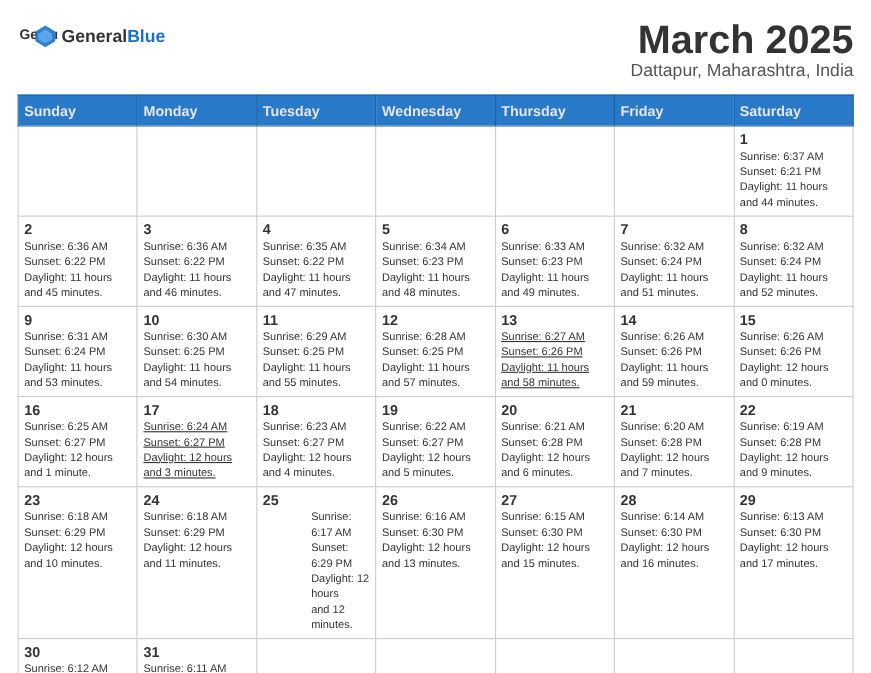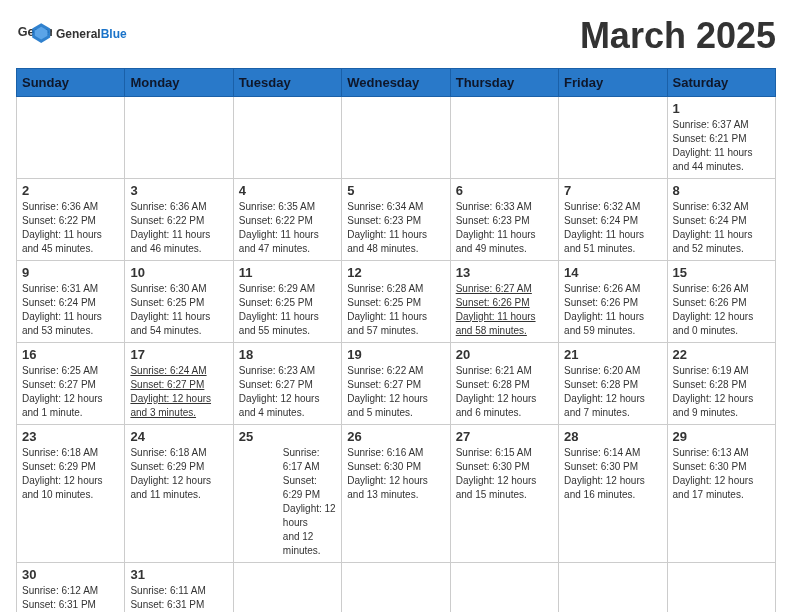--- a/index.html
+++ b/index.html
@@ -38,21 +38,21 @@
       font-size: 16px;
       color: #555;
     }
     .calendar {
       width: 100%;
       border-collapse: collapse;
       font-size: 11px;
     }
     .calendar th {
       background: #2979c9;
-      color: #0f172a;
+      color: #e5e5e5;
       text-align: left;
       padding: 6px 5px;
       font-size: 13px;
       font-weight: bold;
       border: 1px solid #1a60a8;
     }
     .calendar td {
       border: 1px solid #ccc;
       vertical-align: top;
       padding: 4px 5px;
@@ -80,27 +80,28 @@
 <body>
 
 <div class="header-area">
   <div class="logo-area">
     <svg class="logo-icon" viewBox="0 0 40 40">
       <text x="2" y="22" font-size="14" font-weight="bold" fill="#333">General</text>
       <polygon points="28,8 38,14 38,24 28,30 18,24 18,14" fill="#1a73c9" opacity="0.9"></polygon>
       <polygon points="28,12 35,16 35,22 28,26 21,22 21,16" fill="#5ba4e8"></polygon>
     </svg>
     <div>
-      <div style="font-size:12px; font-weight:bold; color:#333; line-height:1;">
+      <div style="font-size:16px; font-weight:bold; color:#333; line-height:1;">
         <span style="color:#333">General</span><span style="color:#1a73c9">Blue</span>
       </div>
     </div>
   </div>
   <div class="title-area">
     <div class="month-title">March 2025</div>
+    <div class="subtitle">Dattapur, Maharashtra, India</div>
   </div>
 </div>
 
 <table class="calendar">
   <thead>
     <tr>
     <th>Sunday</th>
         <th>Monday</th>
         <th>Tuesday</th>
         <th>Wednesday</th>

